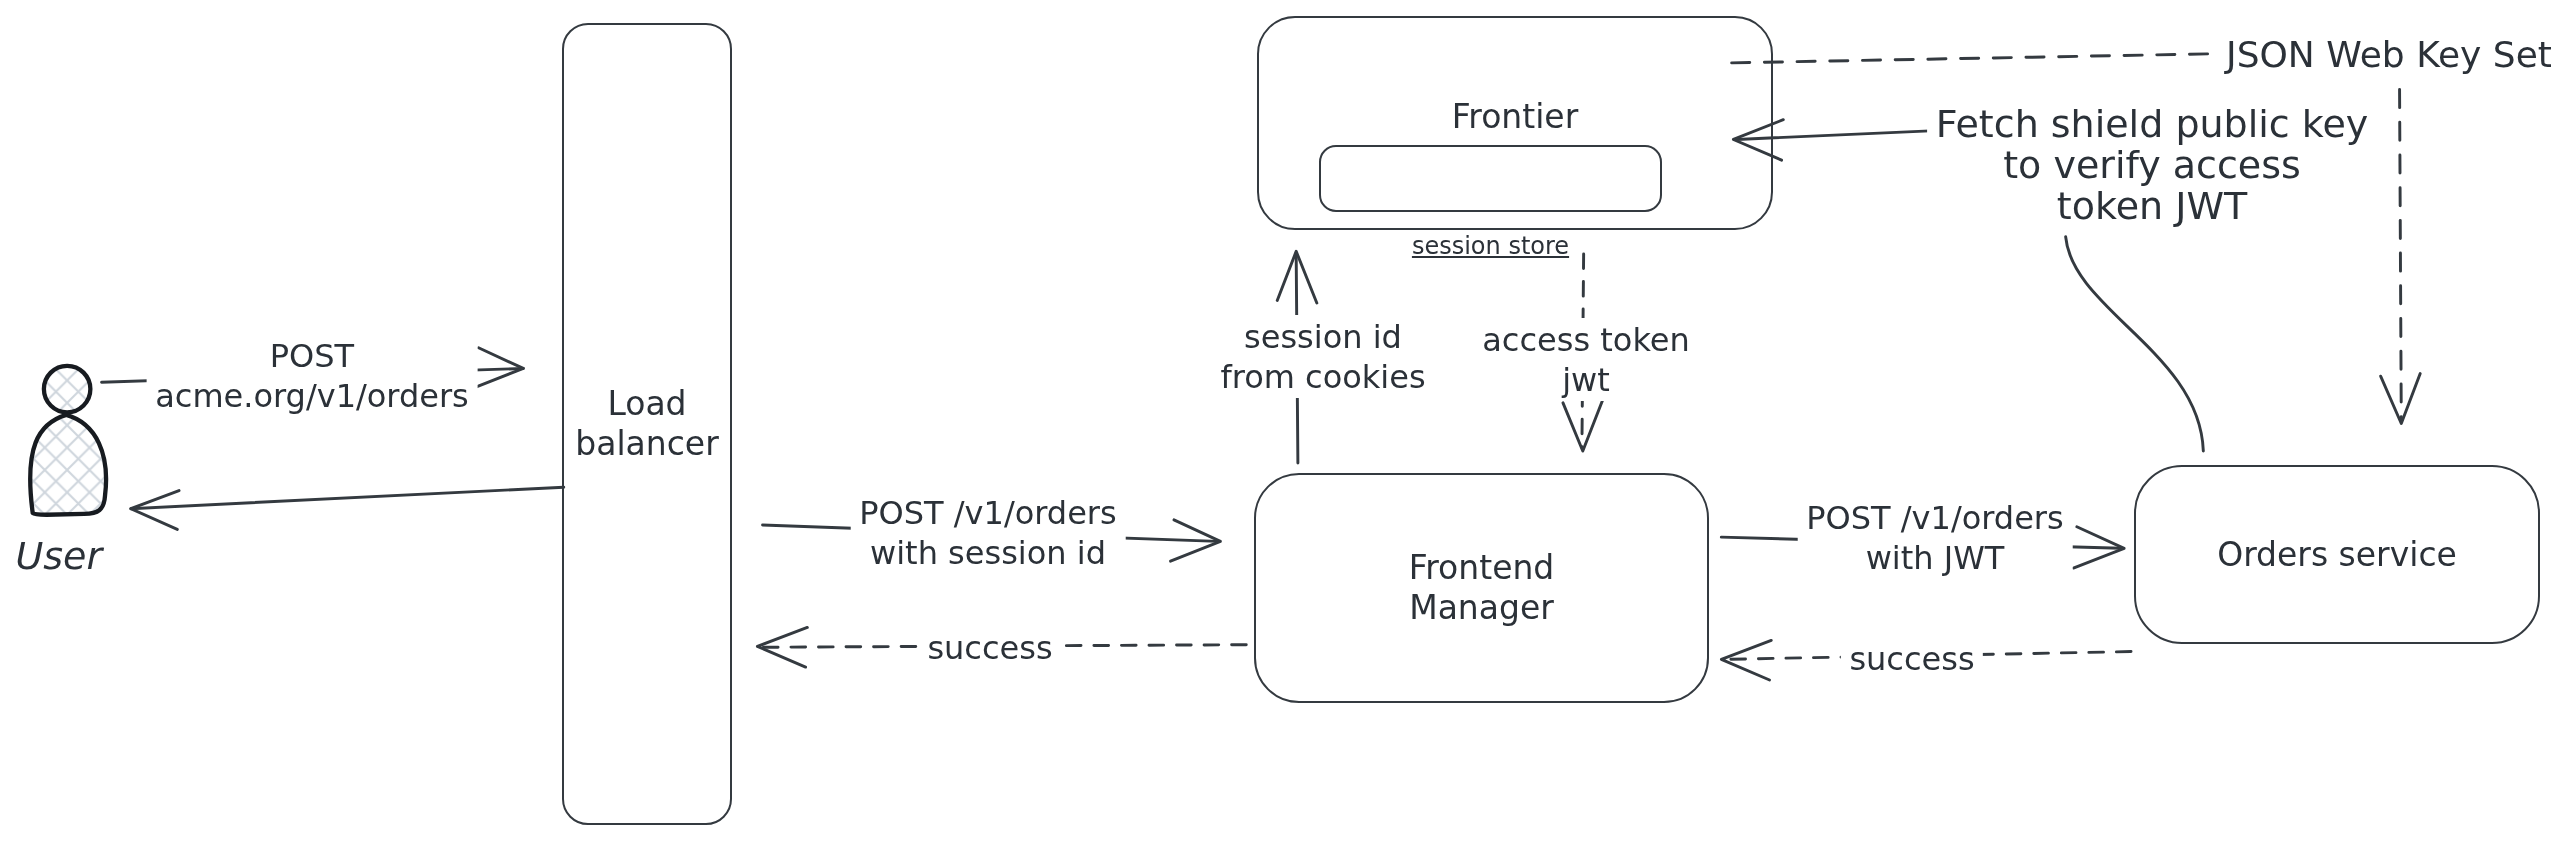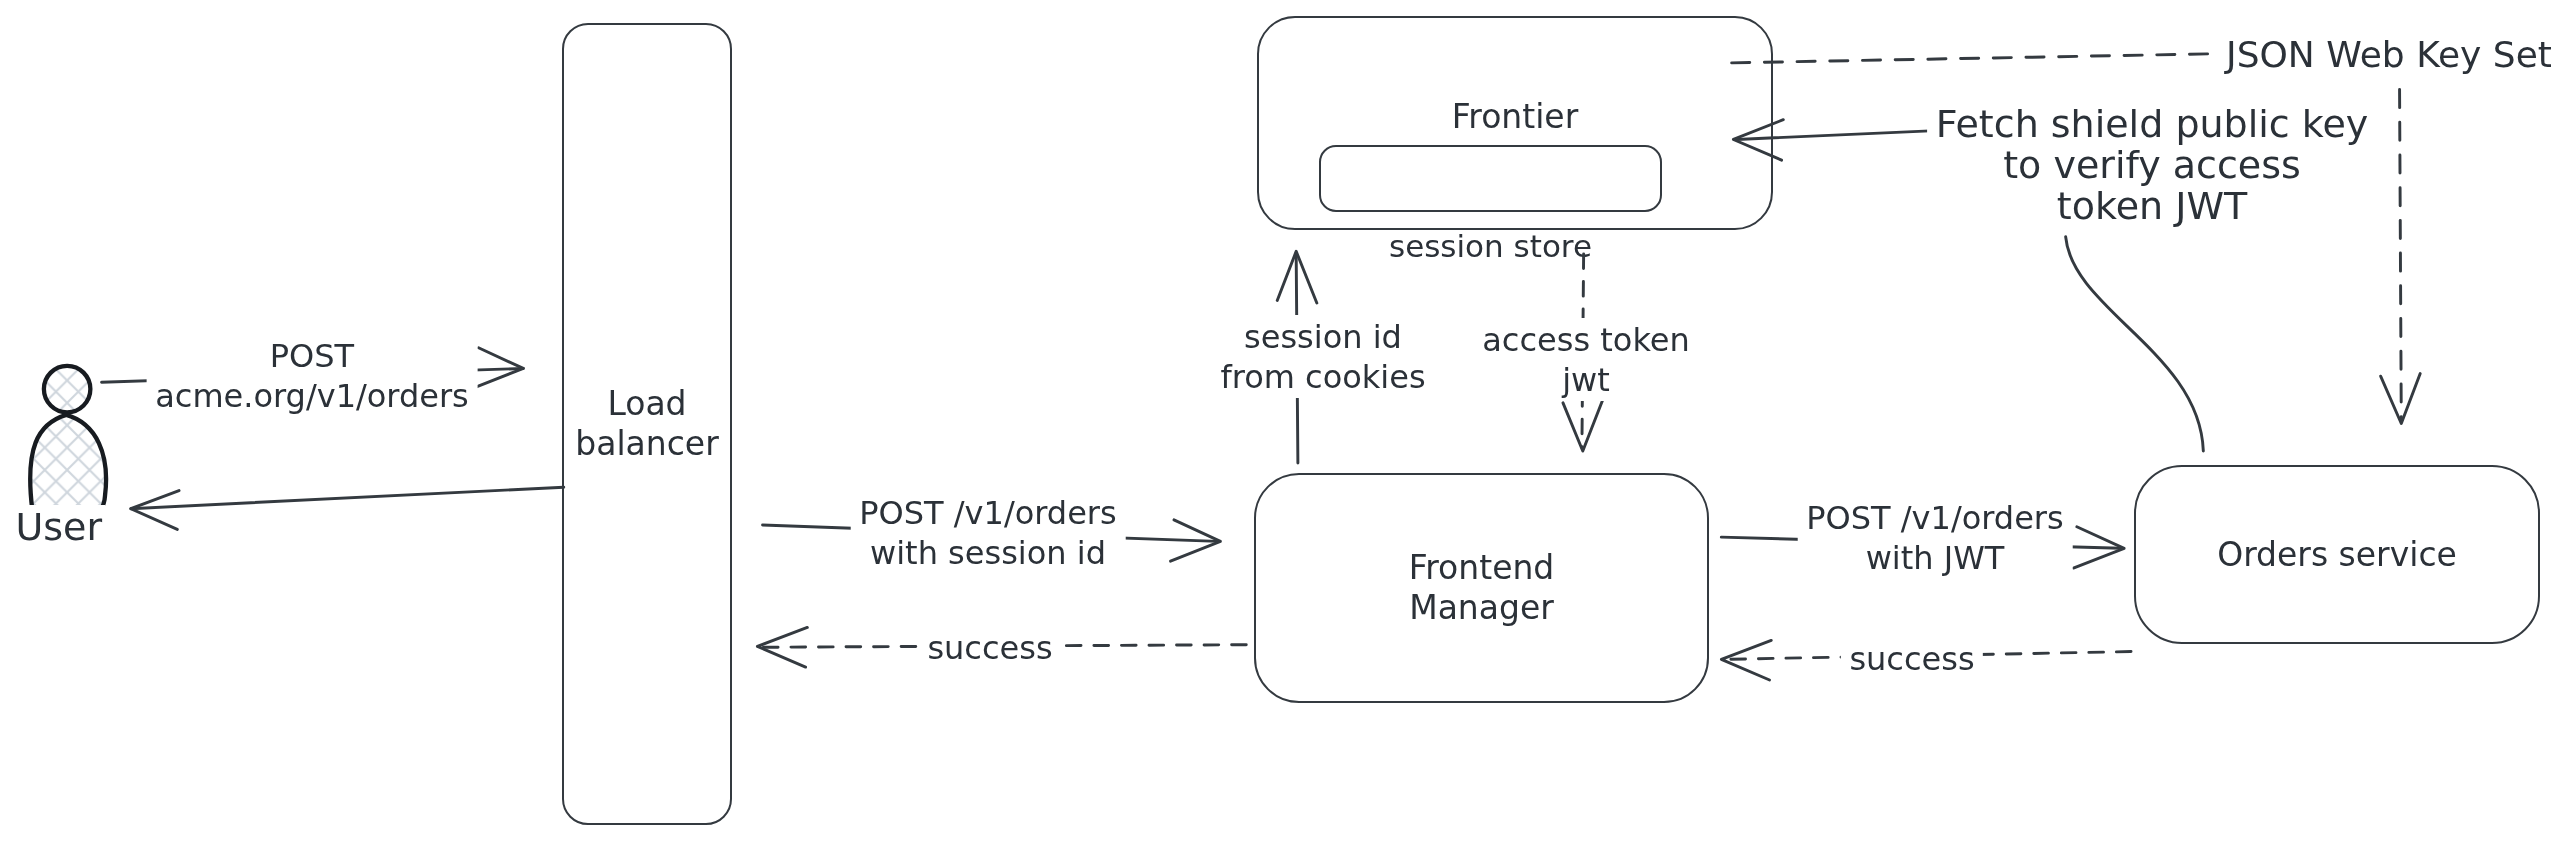--- a/index.html
+++ b/index.html
@@ -16,21 +16,21 @@
   .node{position:absolute;background:var(--bg);border:2.6px solid var(--stroke);
         display:flex;flex-direction:column;align-items:center;justify-content:center;
         text-align:center;box-sizing:border-box;z-index:1;}
   .node-label{font-size:33px;line-height:40px;color:var(--text);}
 
   #load-balancer{left:562px;top:23px;width:170px;height:802px;border-radius:26px;}
   #frontier{left:1257px;top:16.4px;width:516px;height:214px;border-radius:38px;justify-content:flex-start;}
   #frontier .node-label{position:absolute;top:79px;left:0;right:0;}
   #session-store{position:absolute;left:60px;top:127px;width:343px;height:67px;border:2.6px solid var(--stroke);
         border-radius:17px;background:var(--bg);display:flex;align-items:center;justify-content:center;box-sizing:border-box;}
-  #session-store .node-label{font-size:31px;}
+  #session-store .node-label{font-size:24px;text-decoration:underline;}
   #frontend-manager{left:1254px;top:473px;width:455px;height:230px;border-radius:45px;}
   #orders-service{left:2134px;top:465px;width:406px;height:179px;border-radius:48px;}
 
   
   svg.wires{position:absolute;left:0;top:0;width:2576px;height:847px;z-index:2;pointer-events:none;}
   .wire{fill:none;stroke:var(--stroke);stroke-width:3.4;stroke-linecap:round;stroke-linejoin:round;}
   .dashed{stroke-dasharray:17 15;}
   .dashed-long{stroke-dasharray:21 17;}
   .user-outline{fill:url(#hatch);stroke:#171b20;stroke-width:5;stroke-linecap:round;stroke-linejoin:round;}
 
@@ -135,21 +135,21 @@
       <path class="wire" d="M2072 139 L2014 162 L2070 186"></path>
     </g>
 
     <g>
       <path class="wire dashed-long" d="M2012 73 L2594 62"></path>
       <path class="wire dashed-long" d="M2788 104 L2790 488"></path>
       <path class="wire" d="M2766 437 L2790 492 L2812 434"></path>
     </g>
   </svg>
 
-  <div class="lbl" id="lbl-user" style="left:12px;top:505px;">User</div>
+  <div class="lbl" id="lbl-user" style="left:12px;top:534px;font-style:italic;">User</div>
 
   <div class="lbl" style="left:312px;top:334px;">
     <div>POST</div>
     <div>acme.org/v1/orders</div>
   </div>
 
   <div class="lbl" style="left:988px;top:491px;">
     <div>POST /v1/orders</div>
     <div>with session id</div>
   </div>

